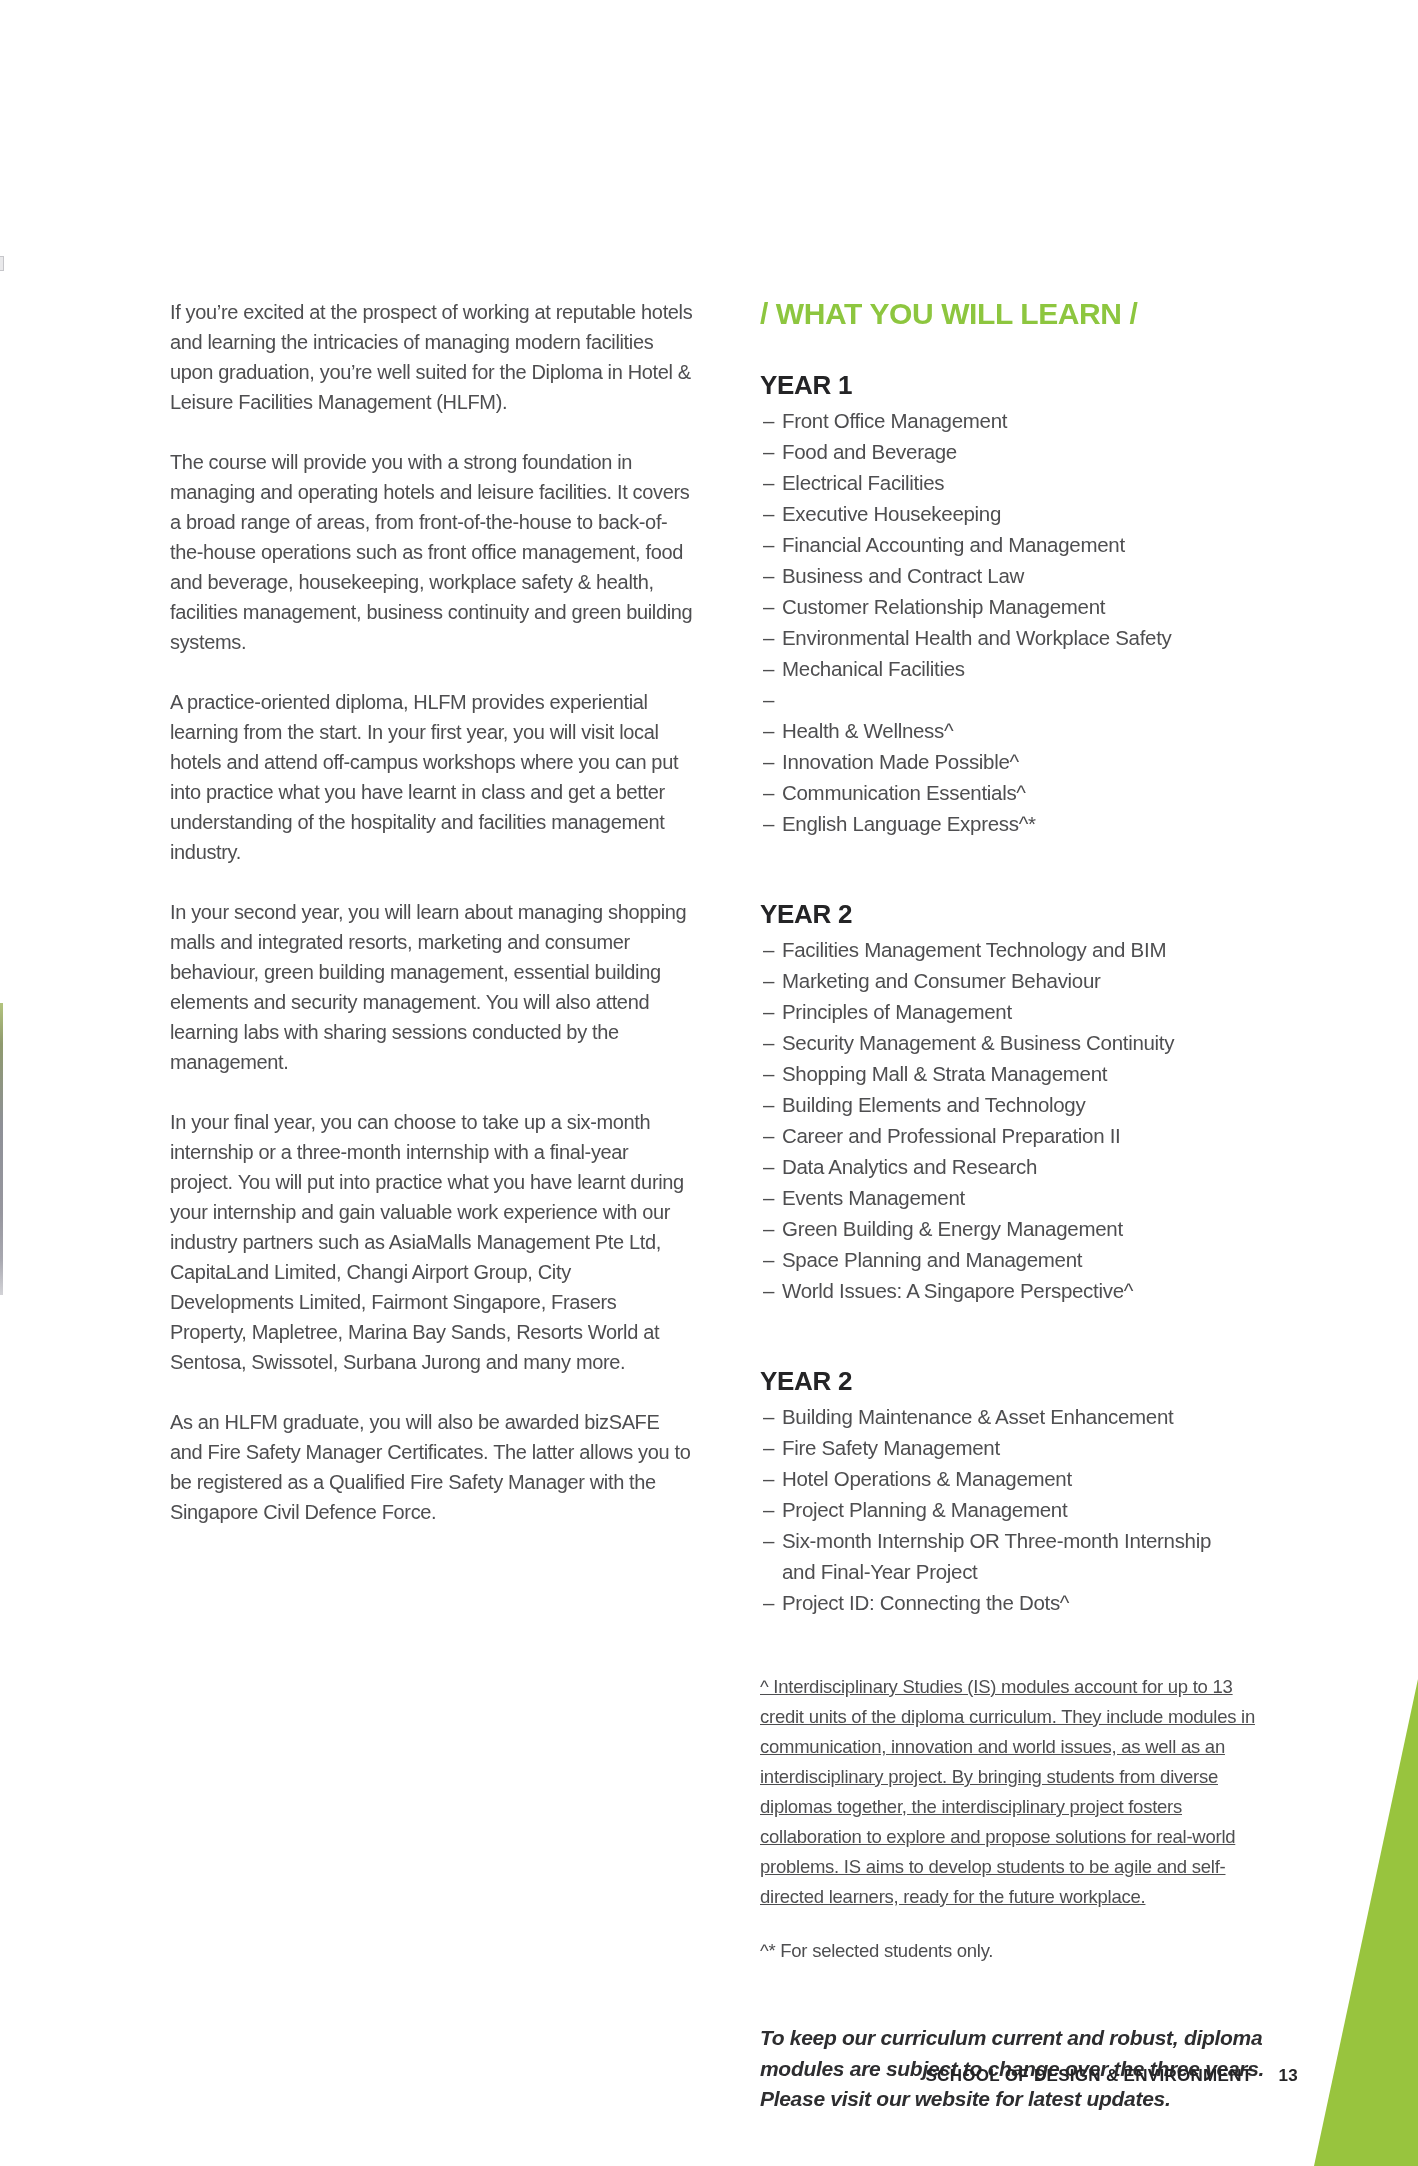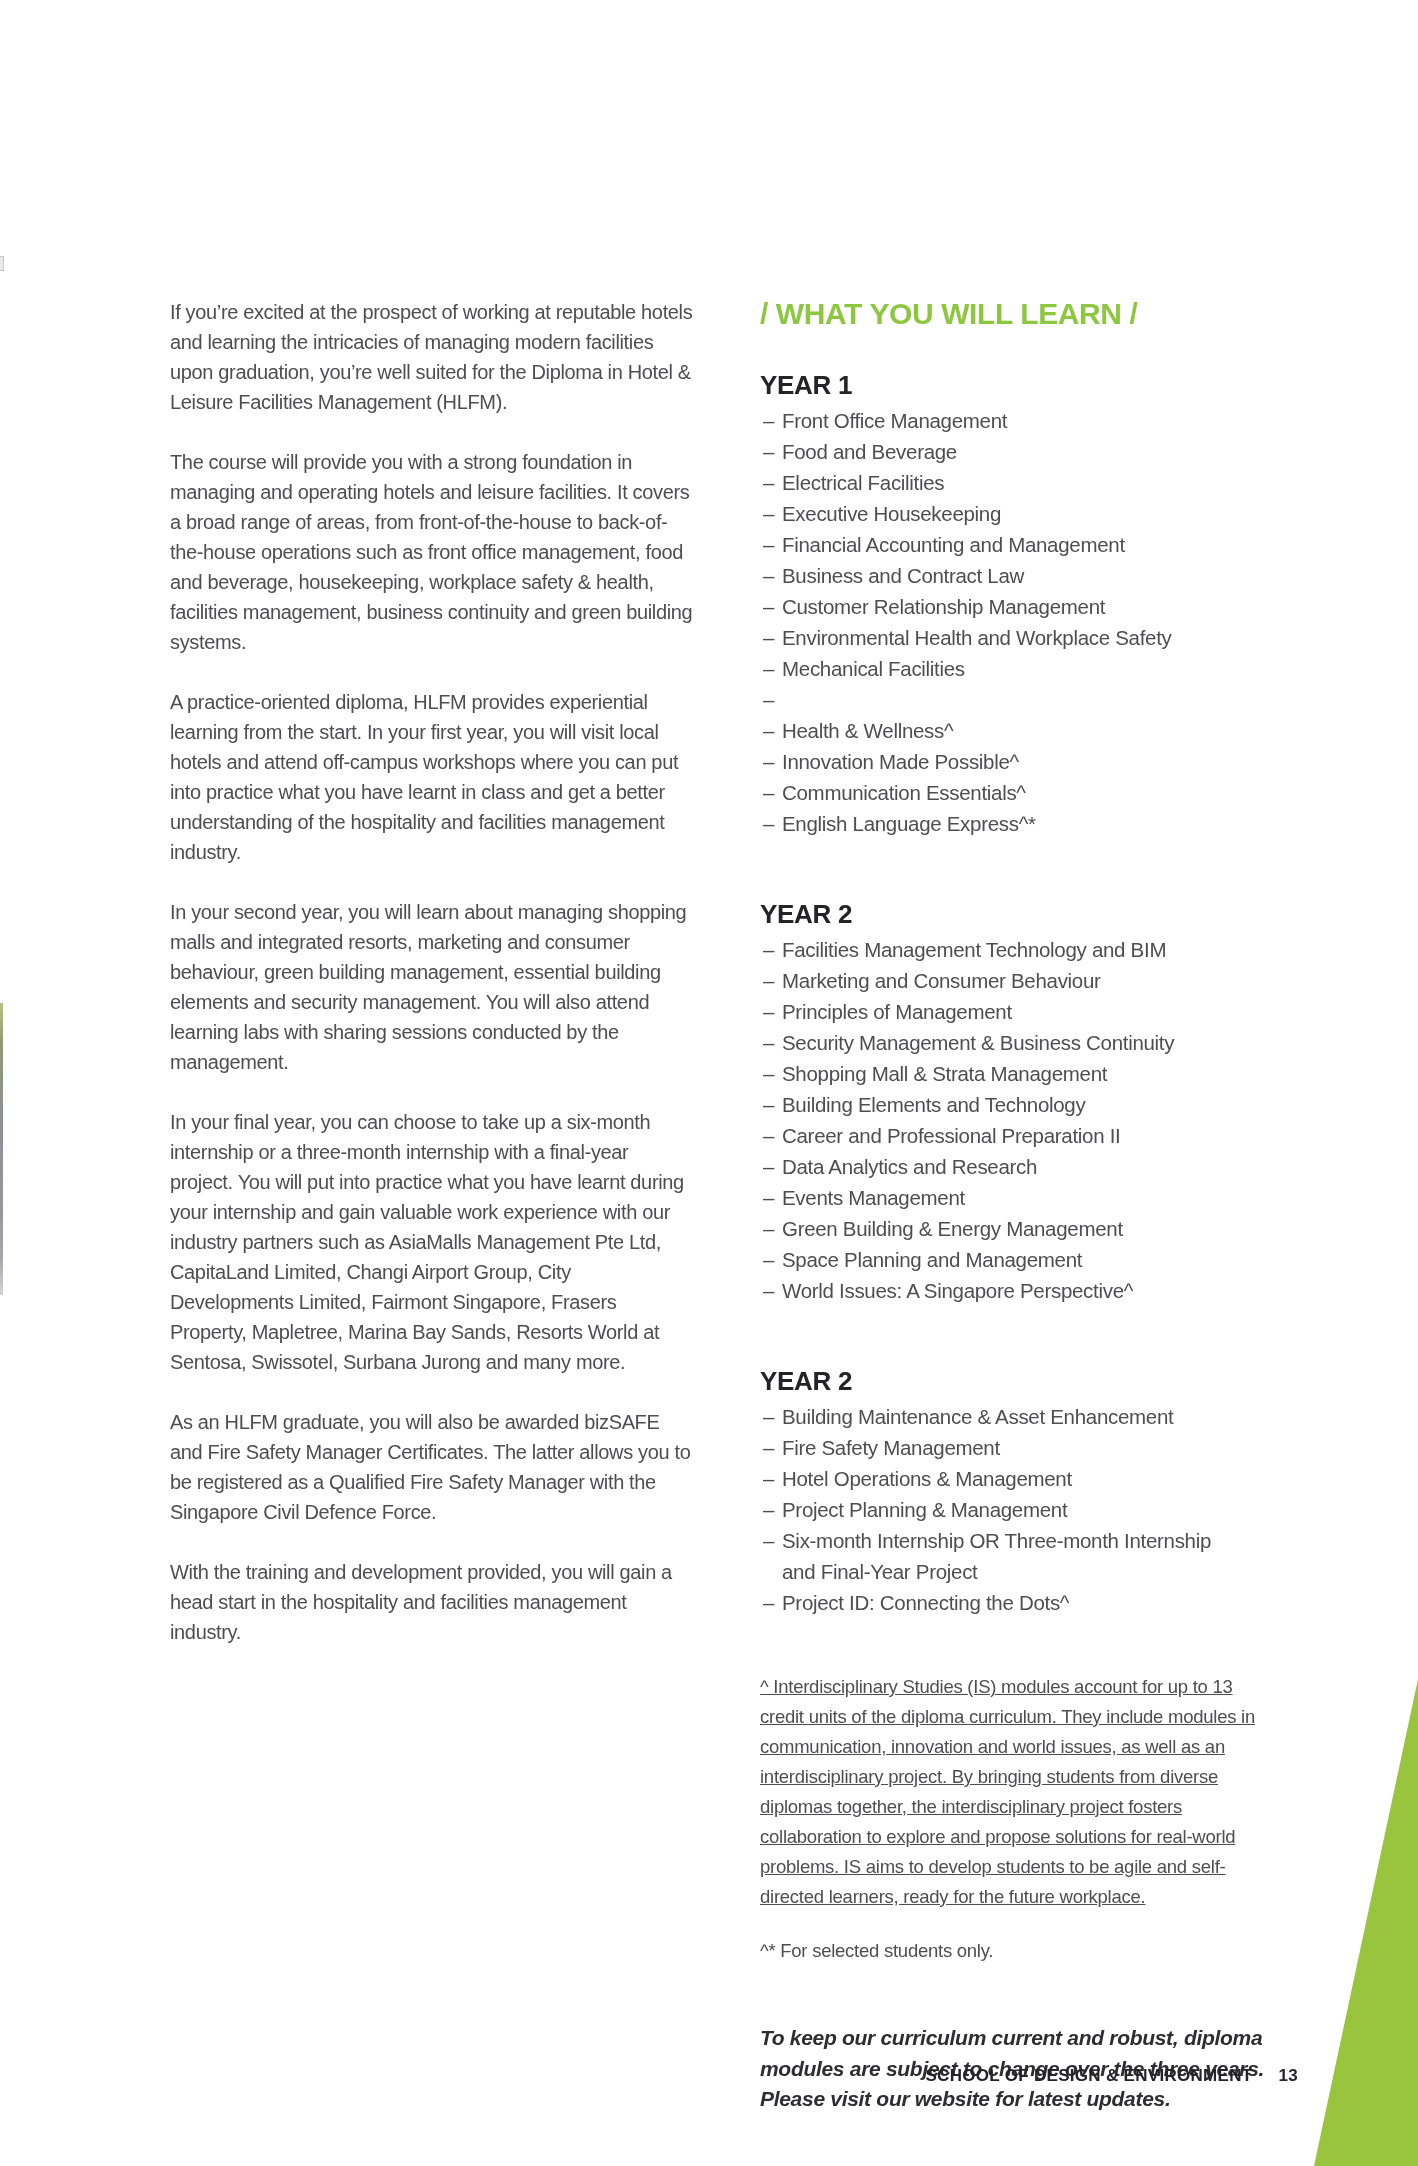--- a/index.html
+++ b/index.html
@@ -114,21 +114,20 @@
   <div class="edge-strip"></div>
   <div class="green-wedge"></div>
 
   <div class="left-col">
     <p>If you’re excited at the prospect of working at reputable hotels and learning the intricacies of managing modern facilities upon graduation, you’re well suited for the Diploma in Hotel &amp; Leisure Facilities Management (HLFM).</p>
     <p>The course will provide you with a strong foundation in managing and operating hotels and leisure facilities. It covers a broad range of areas, from front-of-the-house to back-of-the-house operations such as front office management, food and beverage, housekeeping, workplace safety &amp; health, facilities management, business continuity and green building systems.</p>
     <p>A practice-oriented diploma, HLFM provides experiential learning from the start. In your first year, you will visit local hotels and attend off-campus workshops where you can put into practice what you have learnt in class and get a better understanding of the hospitality and facilities management industry.</p>
     <p>In your second year, you will learn about managing shopping malls and integrated resorts, marketing and consumer behaviour, green building management, essential building elements and security management. You will also attend learning labs with sharing sessions conducted by the management.</p>
     <p>In your final year, you can choose to take up a six-month internship or a three-month internship with a final-year project. You will put into practice what you have learnt during your internship and gain valuable work experience with our industry partners such as AsiaMalls Management Pte Ltd, CapitaLand Limited, Changi Airport Group, City Developments Limited, Fairmont Singapore, Frasers Property, Mapletree, Marina Bay Sands, Resorts World at Sentosa, Swissotel, Surbana Jurong and many more.</p>
     <p>As an HLFM graduate, you will also be awarded bizSAFE and Fire Safety Manager Certificates. The latter allows you to be registered as a Qualified Fire Safety Manager with the Singapore Civil Defence Force.</p>
-    <p>With the training and development provided, you will gain a head start in the hospitality and facilities management industry.</p>
   </div>
 
   <div class="right-col">
     <h1 class="col-heading">/ WHAT YOU WILL LEARN /</h1>
 
     <div class="year-section first">
       <h2 class="year-label">YEAR 1</h2>
       <ul class="module-list">
         <li>
             <span class="dash">–</span>

